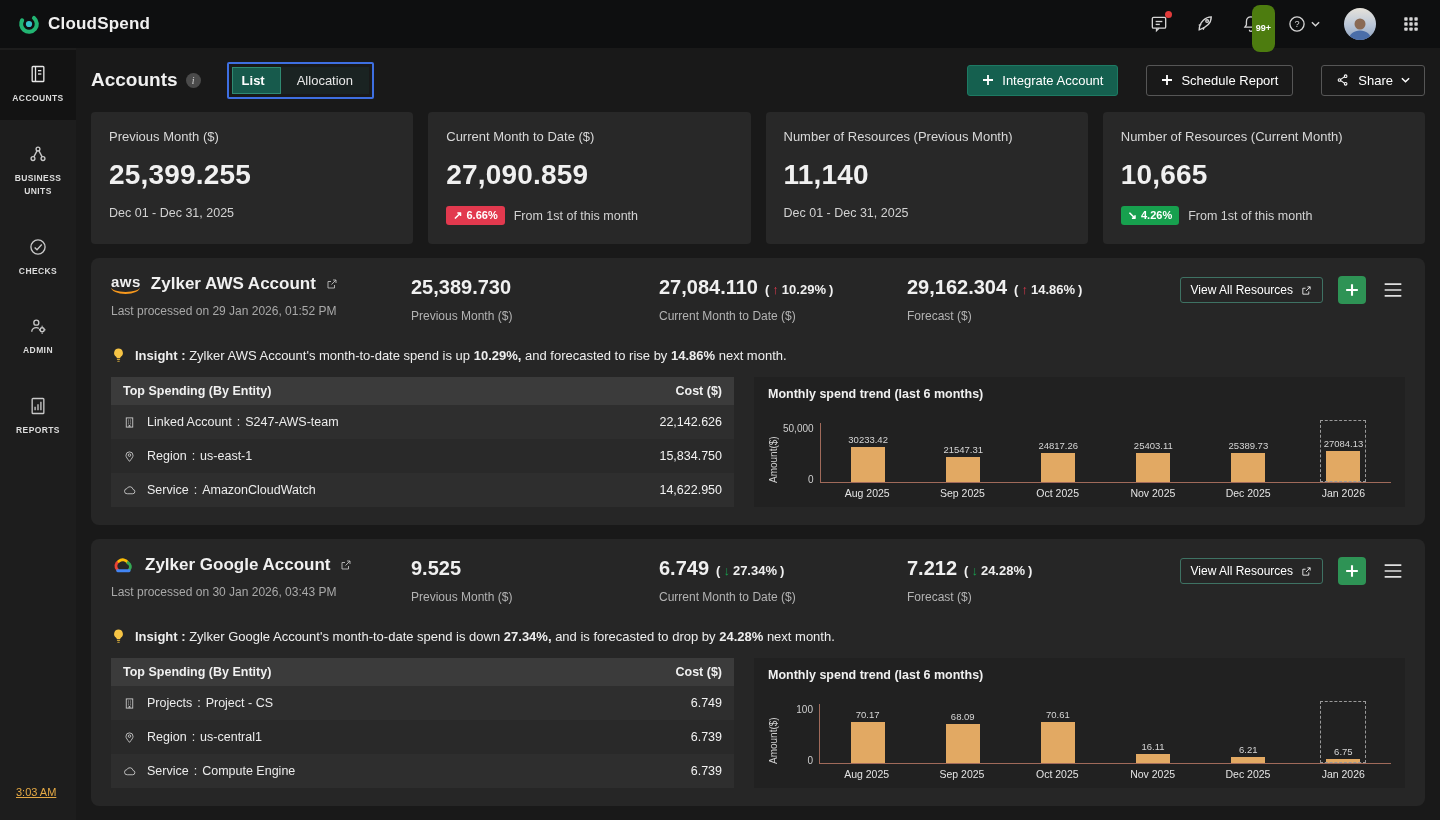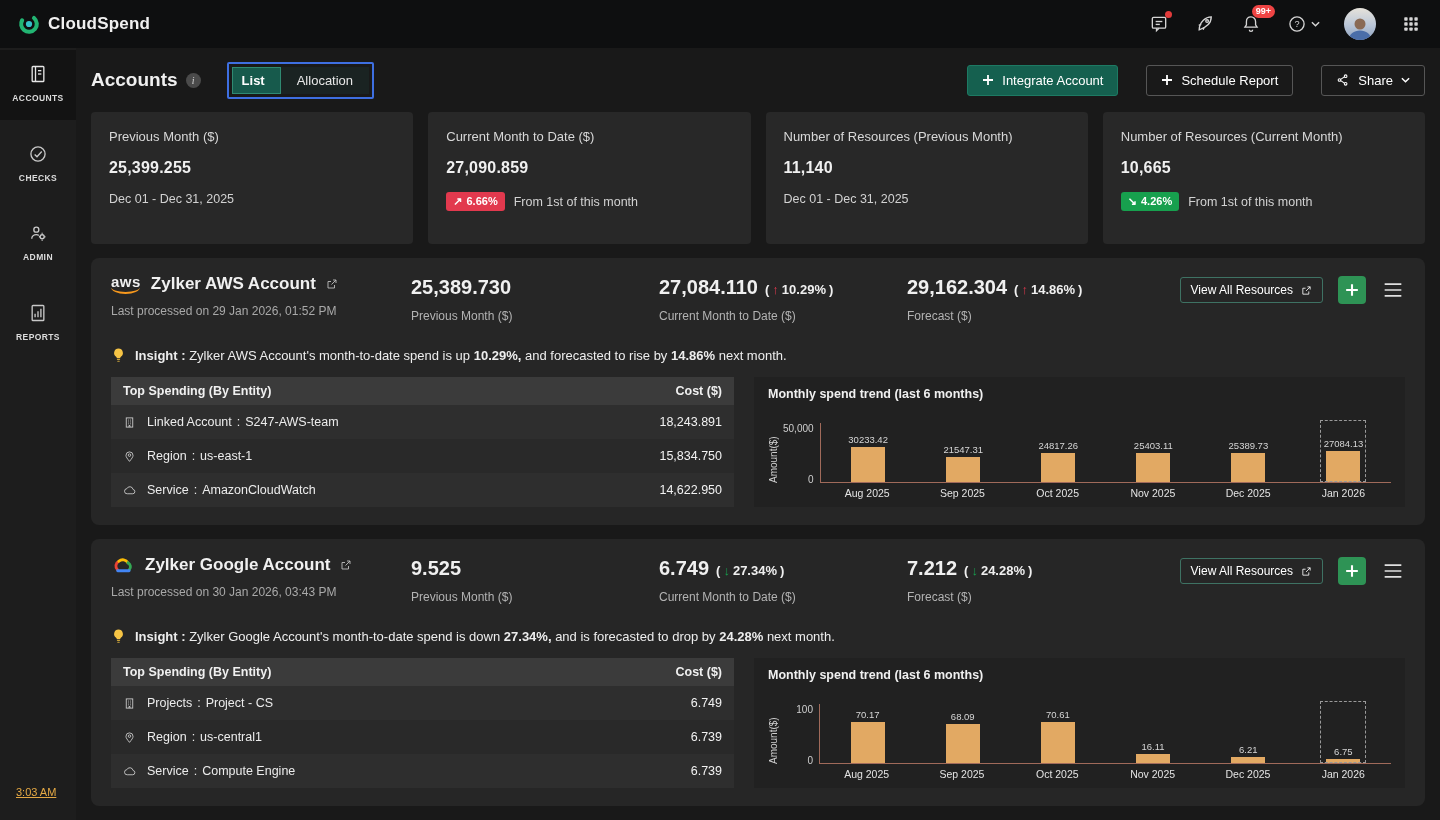--- a/index.html
+++ b/index.html
@@ -8,22 +8,22 @@
   svg{display:block;}
 
   
   .topbar{position:absolute;left:0;top:0;width:1440px;height:48px;background:#0e0f10;
     display:flex;align-items:center;padding:0 18px;z-index:5;}
   .brand{display:flex;align-items:center;gap:8px;cursor:pointer;}
   .brand-name{font-size:17px;font-weight:700;letter-spacing:.2px;}
   .topbar-right{margin-left:auto;display:flex;align-items:center;gap:24px;}
   .tb-icon{position:relative;display:inline-flex;width:22px;height:22px;align-items:center;justify-content:center;cursor:pointer;}
   .red-dot{position:absolute;top:-2px;right:-2px;width:7px;height:7px;border-radius:50%;background:#e23b3b;}
-  .badge99{position:absolute;top:-8px;right:-13px;background:#ef4444;color:#fff;font-size:9px;font-weight:700;
-    padding:2px 4px;border-radius:8px;line-height:1;}
+  .badge99{position:absolute;top:-8px;right:-13px;background:#4d7c0f;color:#fff;font-size:9px;font-weight:700;
+    padding:19px 4px;border-radius:8px;line-height:1;}
   .help-wrap{display:inline-flex;align-items:center;gap:3px;cursor:pointer;}
   .avatar{width:32px;height:32px;border-radius:50%;overflow:hidden;cursor:pointer;
     background:linear-gradient(180deg,#e6e2da 0%,#b9c6d8 55%,#8fa3bf 100%);
     display:inline-flex;align-items:flex-end;justify-content:center;}
 
   
   .sidebar{position:absolute;left:0;top:48px;width:76px;height:772px;background:#1d1d1d;
     display:flex;flex-direction:column;padding-top:2px;}
   .side-item{display:flex;flex-direction:column;align-items:center;gap:8px;padding:14px 3px;cursor:pointer;}
   .side-item + .side-item{margin-top:10px;}
@@ -48,21 +48,21 @@
   .ph-right{margin-left:auto;display:flex;gap:28px;}
   .btn{display:inline-flex;align-items:center;gap:8px;font-size:13px;color:#fff;border-radius:3px;
     padding:7px 14px;cursor:pointer;border:1px solid transparent;background:transparent;font-family:inherit;}
   .btn-teal{background:var(--accent-teal,#15604f);border-color:#1d7a63;}
   .btn-outline{border-color:#565656;}
 
   
   .summary-row{display:flex;gap:15px;}
   .sum-card{flex:1;background:#282828;border-radius:4px;padding:17px 18px;height:132px;}
   .sum-title{font-size:13px;color:#d8d8d8;}
-  .sum-value{font-size:16px;font-weight:700;margin-top:15px;letter-spacing:.2px;}
+  .sum-value{font-size:28px;font-weight:700;margin-top:15px;letter-spacing:.2px;}
   .sum-footer{margin-top:15px;display:flex;align-items:center;gap:9px;font-size:12.5px;color:#d2d2d2;}
   .badge{font-size:11px;font-weight:700;color:#fff;padding:3px 7px;border-radius:3px;display:inline-flex;gap:4px;line-height:1.2;}
   .badge.red{background:var(--negative-red,#e2394e);}
   .badge.green{background:var(--positive-green,#17a04e);}
 
   
   .account-card{margin-top:14px;background:#262626;border-radius:8px;padding:16px 20px 18px;}
   .ac-header{display:flex;align-items:flex-start;min-height:58px;}
   .ac-title-block{flex:0 0 300px;}
   .ac-title-row{display:flex;align-items:center;gap:10px;}
@@ -192,20 +192,32 @@
   <div class="side-item active">
     <span>
       <svg width="20" height="20" viewBox="0 0 24 24" fill="none" stroke="#e6e6e6" stroke-width="1.6">
         <rect x="5" y="3" width="14" height="18" rx="1"></rect>
           <line x1="9" y1="3" x2="9" y2="21"></line>
         <line x1="12" y1="8" x2="16" y2="8"></line>
           <line x1="12" y1="12" x2="16" y2="12"></line>
       </svg>
     </span>
     <span class="side-label">ACCOUNTS</span>
+  </div>
+  <div class="side-item">
+    <span>
+      <svg width="20" height="20" viewBox="0 0 24 24" fill="none" stroke="#c9c9c9" stroke-width="1.6">
+        <circle cx="12" cy="6" r="2.3"></circle>
+          <circle cx="6" cy="17.5" r="2.3"></circle>
+          <circle cx="18" cy="17.5" r="2.3"></circle>
+        <line x1="11" y1="8" x2="7" y2="15.5"></line>
+          <line x1="13" y1="8" x2="17" y2="15.5"></line>
+      </svg>
+    </span>
+    <span class="side-label">BUSINESS UNITS</span>
   </div>
   <div class="side-item">
     <span>
       <svg width="20" height="20" viewBox="0 0 24 24" fill="none" stroke="#c9c9c9" stroke-width="1.6">
         <circle cx="12" cy="12" r="8.5"></circle>
           <path d="M8 12.5 l2.8 2.8 L16.5 9"></path>
       </svg>
     </span>
     <span class="side-label">CHECKS</span>
   </div>
@@ -407,21 +419,21 @@
             <svg width="13" height="13" viewBox="0 0 24 24" fill="none" stroke="#cfcfcf" stroke-width="1.6">
                 <rect x="6" y="3.5" width="12" height="17"></rect>
                 <path d="M9.5 7.5 h1.5 M13 7.5 h1.5 M9.5 11 h1.5 M13 11 h1.5 M9.5 14.5 h1.5 M13 14.5 h1.5 M11 20.5 v-3 h2 v3"></path>
               </svg>
           </span>
           <span class="st-label">
               <span>Linked Account</span>
               <span>:</span>
               <span>S247-AWS-team</span>
             </span>
-          <span class="st-cost">18,243.891</span>
+          <span class="st-cost">22,142.626</span>
         </div>
         <div class="st-row">
           <span class="st-icon">
             <svg width="13" height="13" viewBox="0 0 24 24" fill="none" stroke="#cfcfcf" stroke-width="1.6">
                 <path d="M12 21 c-4-5-6.5-8-6.5-11 a6.5 6.5 0 1 1 13 0 c0 3-2.5 6-6.5 11 Z"></path>
                 <circle cx="12" cy="9.5" r="2.3"></circle>
               </svg>
           </span>
           <span class="st-label">
               <span>Region</span>

